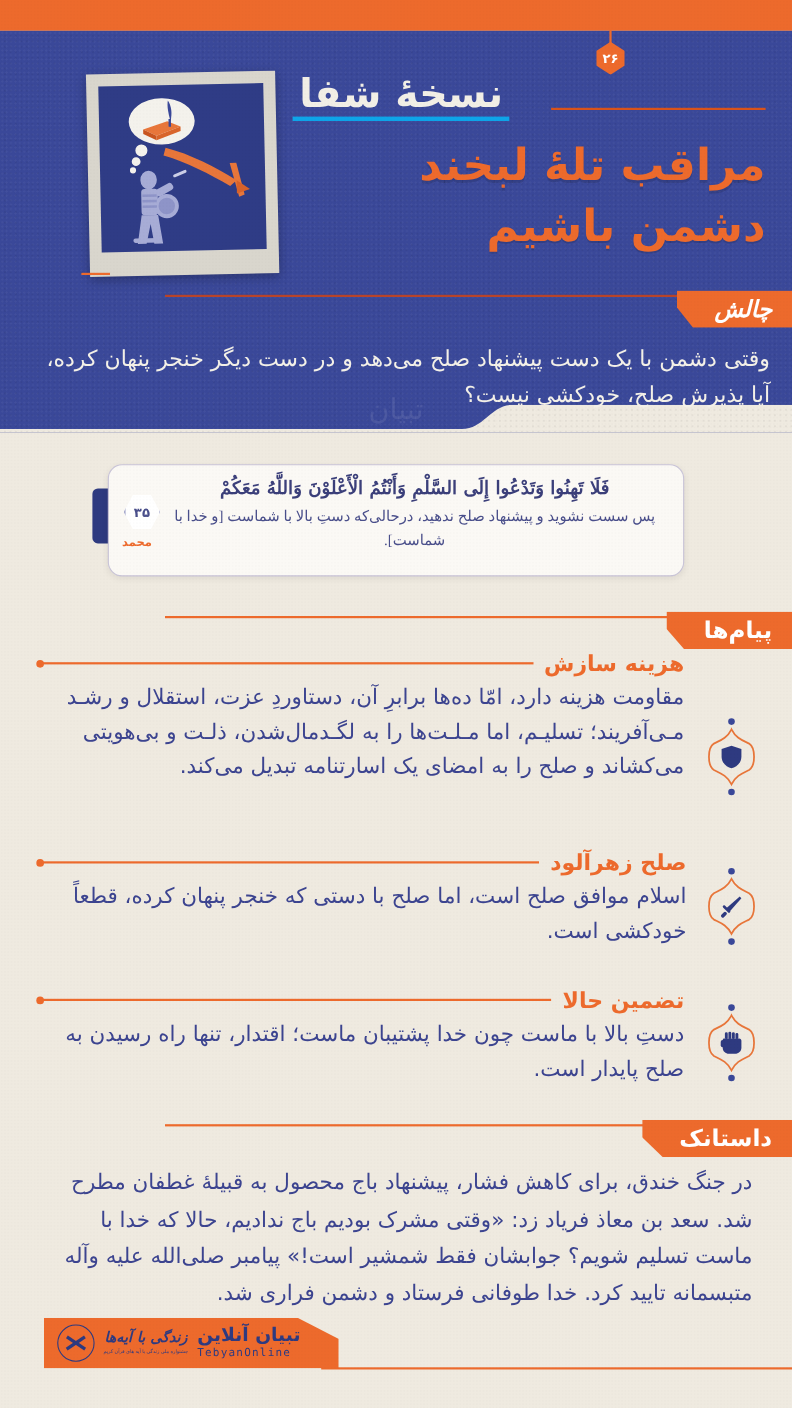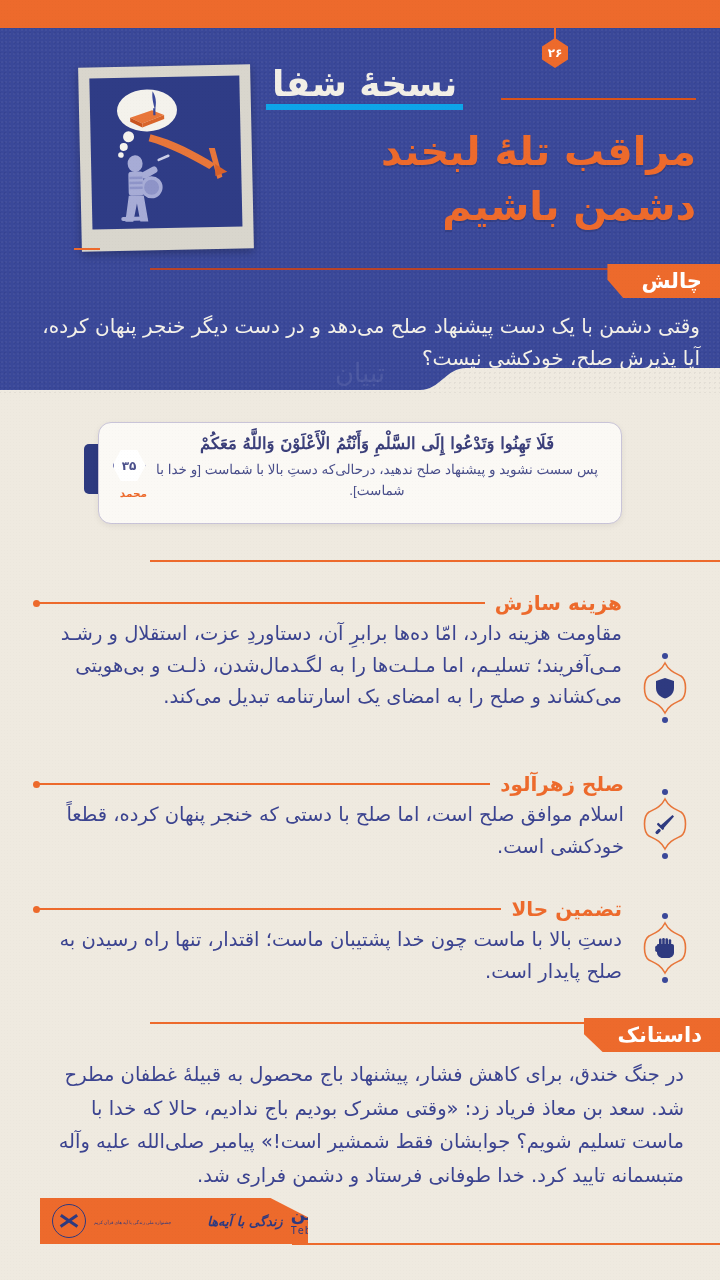--- a/index.html
+++ b/index.html
@@ -88,21 +88,21 @@
     position:relative; height:50px;
     display:flex; align-items:flex-end; justify-content:flex-start;
     flex-direction:row-reverse;
     gap:28px;
   }
   .brand-logo{
     font-family:"DejaVu Sans",sans-serif;
     font-size:36px; font-weight:bold; color:#F2EFE6;
     line-height:1; letter-spacing:-1px;
     padding:0 6px 2px 6px;
-    border-bottom:6px solid #0ea5e9;
+    border-bottom:4px solid #0ea5e9;
     white-space:nowrap;
     direction:rtl;
   }
   .brand-rule{
     flex:1; height:2px; background:var(--orange-dark);
     margin-bottom:10px; margin-left:10px;
     min-width:40px;
   }
   .issue-badge{
     position:absolute; top:-22px; right:128px;
@@ -146,21 +146,21 @@
     padding:0 18px 0 34px;
     direction:rtl;
     clip-path:polygon(0% 0%,100% 0%,100% 100%,14% 100%,0% 46%);
     z-index:6;
   }
   .tab-rule{
     position:absolute; height:2px; z-index:5;
   }
 
   
-  .tab-challenge{ top:264px; right:0; }
+  .tab-challenge{ top:264px; right:0;font-style:italic; }
   .rule-challenge{ top:268px; right:0; left:150px; background:#B8442A; }
 
   .challenge-text{
     position:absolute; top:310px; right:20px; left:36px;
     color:#F4F1E8;
     font-family:"DejaVu Sans",sans-serif;
     font-size:20px; line-height:1.62;
     text-align:right; direction:rtl;
     z-index:5;
   }
@@ -196,27 +196,27 @@
   }
   .verse-ar{
     color:#3B3F7A;
     font-family:"DejaVu Serif","Liberation Serif",serif;
     font-size:16.5px; line-height:1.5;
     text-align:center; direction:rtl; font-weight:600;
     white-space:nowrap;
   }
   .verse-fa{
     color:#4A4F8B;
-    font-family:Liberation Sans, sans-serif;
+    font-family:Liberation Serif, serif;
     font-size:13.5px; line-height:1.55;
     text-align:center; direction:rtl; margin-top:3px;
   }
   .verse-badge{
     position:absolute; left:12px; top:26px;
-    width:36px; text-align:right;
+    width:36px; text-align:left;
   }
   .verse-hex{
     width:33px; height:33px; margin:0 auto;
     border:1.4px solid #7C80B5;
     clip-path:polygon(25% 3%,75% 3%,100% 50%,75% 97%,25% 97%,0% 50%);
     display:flex; align-items:center; justify-content:center;
     color:#4A4F8B; font-size:12px; font-weight:bold;
     font-family:"DejaVu Sans",sans-serif;
     background:#fff;
   }
@@ -307,22 +307,22 @@
     position:relative; flex:0 0 auto;
   }
   .seal::before,.seal::after{
     content:""; position:absolute; left:50%; top:50%;
     width:20px; height:3.4px; background:var(--blue-deep);
     transform-origin:center;
   }
   .seal::before{ transform:translate(-50%,-50%) rotate(34deg); }
   .seal::after{ transform:translate(-50%,-50%) rotate(-34deg); }
   .logo2{
-    display:flex; align-items:center;
-    color:var(--blue-deep); flex:0 0 auto;gap:36px;
+    display:flex; flex-direction:column; align-items:center;
+    color:var(--blue-deep); flex:0 0 auto;
   }
   .logo2-fa{
     font-family:"DejaVu Sans",sans-serif; font-size:13px;
     font-weight:bold; font-style:italic; direction:rtl; line-height:1;
   }
   .logo2-sub{ font-size:4.5px; margin-top:3px; letter-spacing:.2px; }
   .logo1{
     display:flex; flex-direction:column; align-items:flex-end;
     color:var(--blue-deep); flex:0 0 auto; margin-right:2px;
   }
@@ -427,20 +427,21 @@
       <div class="verse-badge">
         <div class="verse-hex">۳۵</div>
         <div class="verse-surah">محمد</div>
       </div>
       <div class="verse-ar">فَلَا تَهِنُوا وَتَدْعُوا إِلَى السَّلْمِ وَأَنْتُمُ الْأَعْلَوْنَ وَاللَّهُ مَعَكُمْ</div>
       <div class="verse-fa">پس سست نشوید و پیشنهاد صلح ندهید، درحالی‌که دستِ بالا با شماست [و خدا با شماست].</div>
     </div>
   </div>
 
   <div class="tab-rule rule-messages"></div>
+  <div class="tab tab-messages">پیام‌ها</div>
 
   <div class="msg" style="top:592px; right:98px; left:36px;">
     <div class="msg-head">
       <div class="msg-title">هزینه سازش</div>
       <div class="msg-line"></div>
     </div>
     <div class="msg-body">مقاومت هزینه دارد، امّا ده‌ها برابرِ آن، دستاوردِ عزت، استقلال و رشـد مـی‌آفریند؛ تسلیـم، اما مـلـت‌ها را به لگـدمال‌شدن، ذلـت و بی‌هویتی می‌کشاند و صلح را به امضای یک اسارتنامه تبدیل می‌کند.</div>
   </div>
   <div class="icon-badge" style="top:652px; right:26px;">
     <svg class="quatre" viewBox="0 0 58 72">

